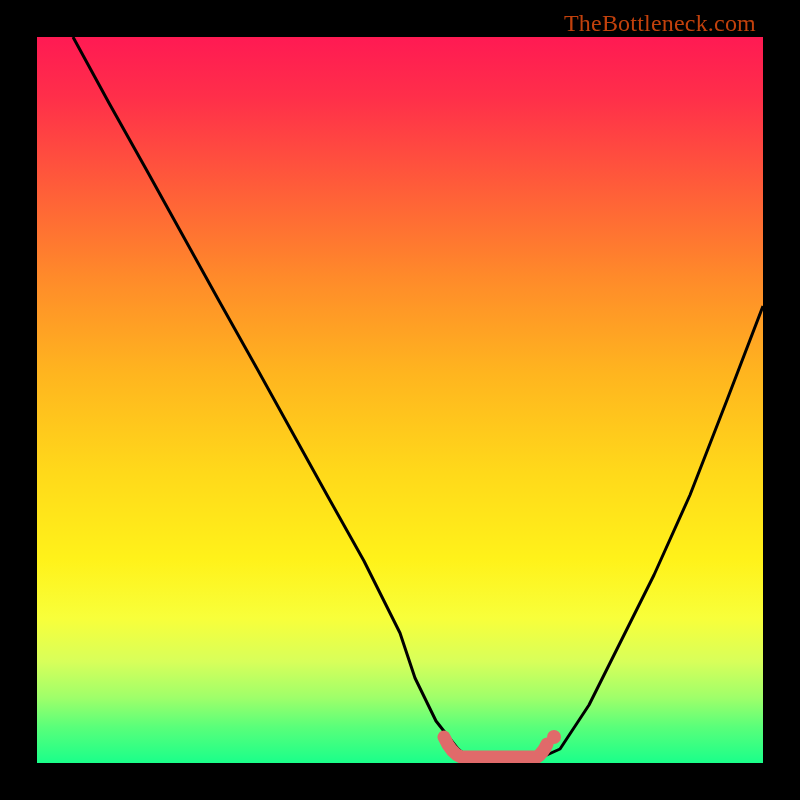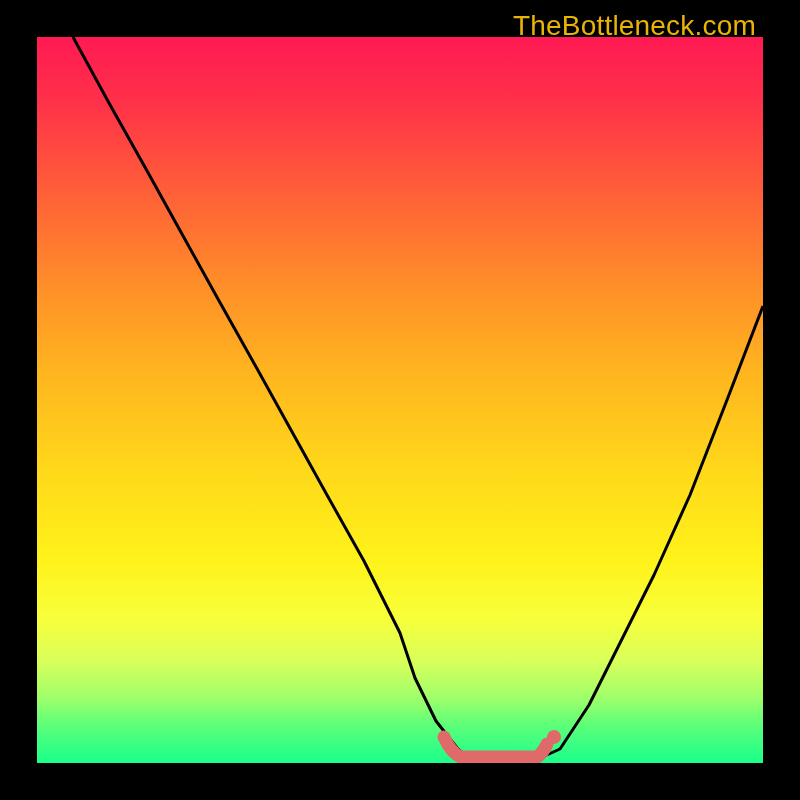--- a/index.html
+++ b/index.html
@@ -27,24 +27,24 @@
       #f8ff3a 80%,
       #d8ff5a 86%,
       #9fff6a 91%,
       #5aff7a 95%,
       #1aff8a 100%);
   }
   .attribution {
     position: absolute;
     top: 10px;
     right: 44px;
-    font-family: Liberation Sans, sans-serif;
-    font-size: 28px;
+    font-family: Liberation Serif, serif;
+    font-size: 24px;
     font-weight: 500;
-    color: #eab308;
+    color: #c2410c;
     letter-spacing: 0.2px;
   }
   svg.curve {
     position: absolute;
     left: 0;
     top: 0;
   }
 </style>
 </head>
 <body>

